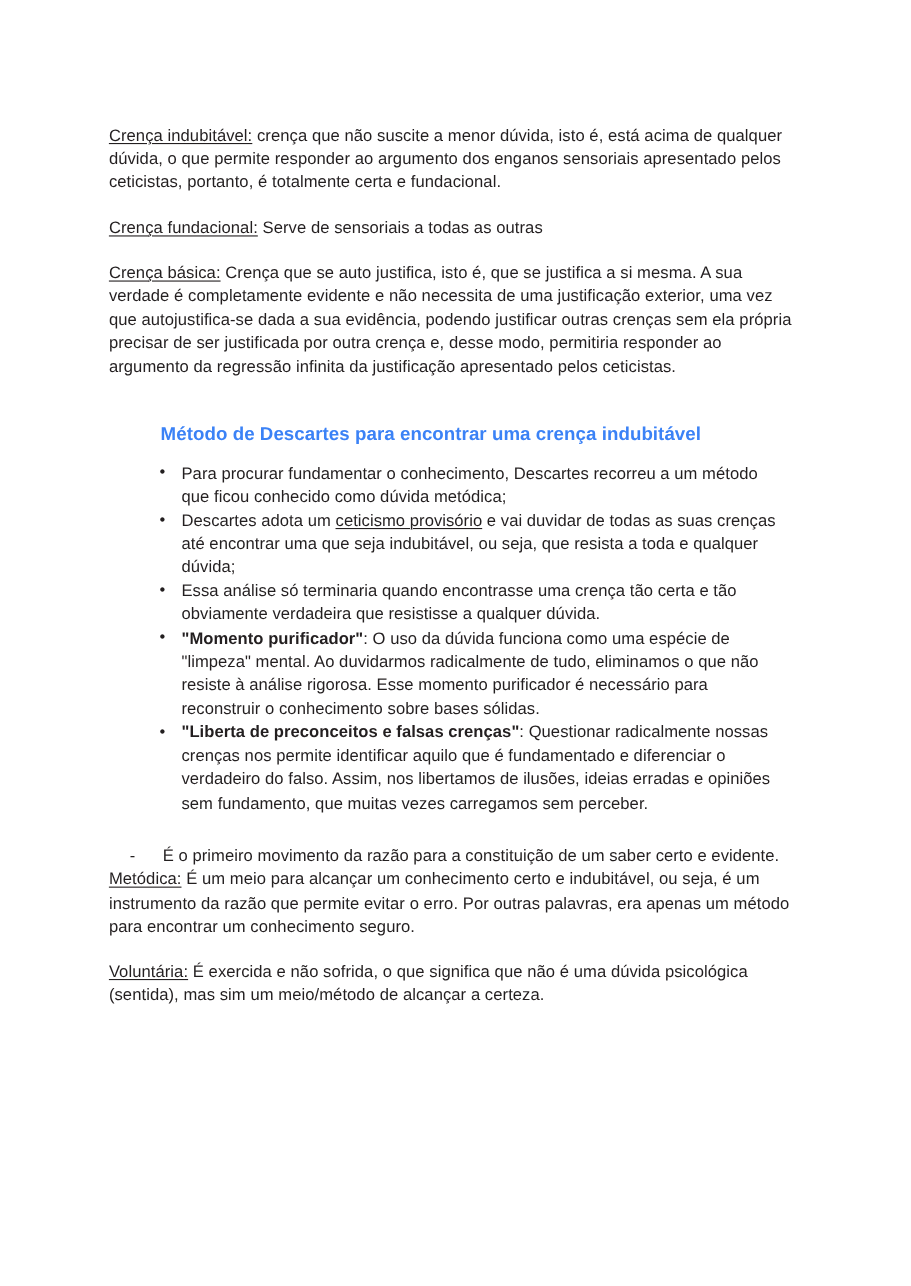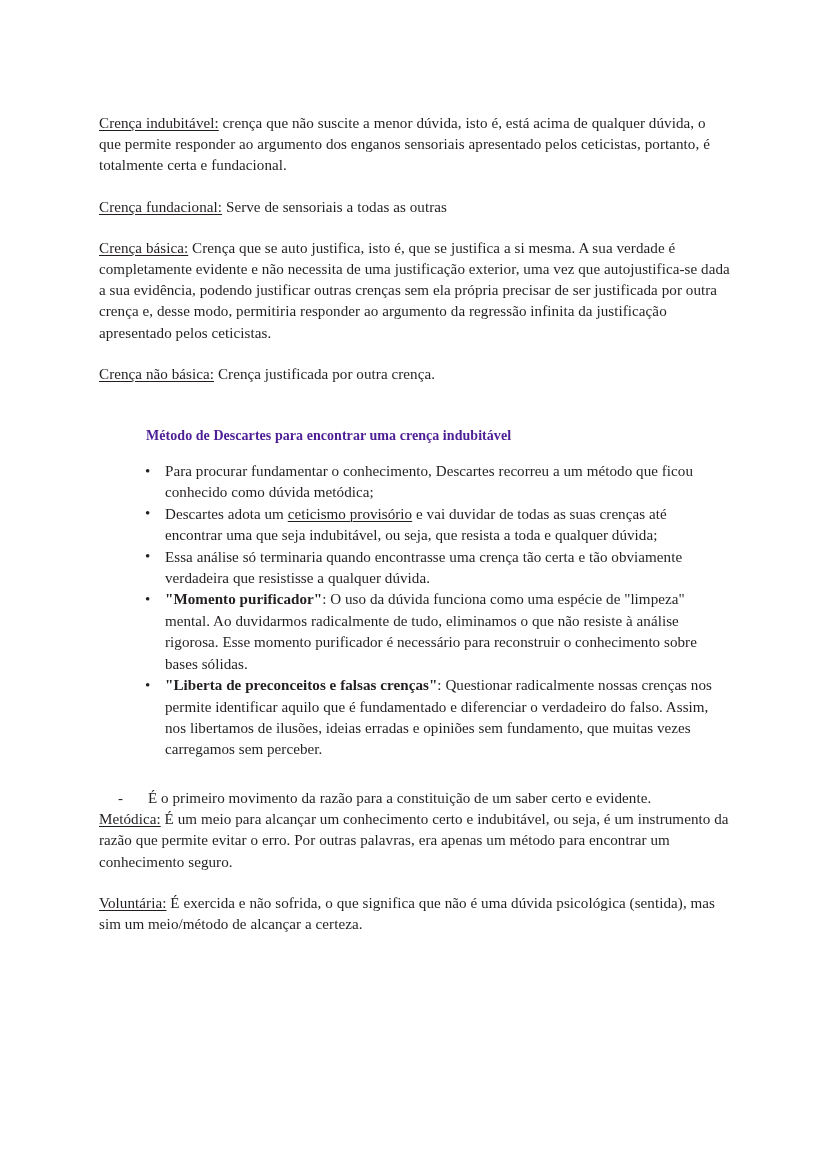--- a/index.html
+++ b/index.html
@@ -6,21 +6,21 @@
     margin: 0;
     padding: 0;
     background: #ffffff;
   }
 
   .page {
     position: relative;
     width: 828px;
     height: 1169px;
     background: #ffffff;
-    font-family: Liberation Serif, serif;
+    font-family: Liberation Sans, sans-serif;
     color: #231f20;
     box-sizing: border-box;
     overflow: hidden;
   }
 
   .content {
     position: absolute;
     left: 99px;
     top: 113px;
     width: 632px;
@@ -43,23 +43,23 @@
   }
 
   .uline {
     text-decoration: underline;
     text-underline-offset: 2px;
     text-decoration-thickness: 1px;
   }
 
   
   .heading-purple {
-    font-size: 14px;
+    font-size: 17px;
     line-height: 21px;
-    color: #4c1d95;
+    color: #3b82f6;
     margin: 40px 0 2px 0;
     padding-left: 47px;
     letter-spacing: 0.05px;
   }
 
   
   .heading-pink {
     font-size: 16.4px;
     line-height: 22px;
     margin: 48px 0 3px 0;
@@ -131,23 +131,20 @@
     </p>
 
     <p class="para">
       <span class="term">Crença fundacional:</span><span> Serve de sensoriais a todas as outras</span>
     </p>
 
     <p class="para">
       <span class="term">Crença básica:</span><span> Crença que se auto justifica, isto é, que se justifica a si mesma. A sua verdade é completamente evidente e não necessita de uma justificação exterior, uma vez que autojustifica-se dada a sua evidência, podendo justificar outras crenças sem ela própria precisar de ser justificada por outra crença e, desse modo, permitiria responder ao argumento da regressão infinita da justificação apresentado pelos ceticistas.</span>
     </p>
 
-    <p class="para tight">
-      <span class="term">Crença não básica:</span><span> Crença justificada por outra crença.</span>
-    </p>
 
     <h2 class="heading-purple">Método de Descartes para encontrar uma crença indubitável</h2>
 
     <ul class="bullets">
       <li>
         <span>Para procurar fundamentar o conhecimento, Descartes recorreu a um método que ficou conhecido como dúvida metódica;</span>
       </li>
       <li>
         <span>Descartes adota um </span><span class="uline">ceticismo provisório</span><span> e vai duvidar de todas as suas crenças até encontrar uma que seja indubitável, ou seja, que resista a toda e qualquer dúvida;</span>
       </li>

